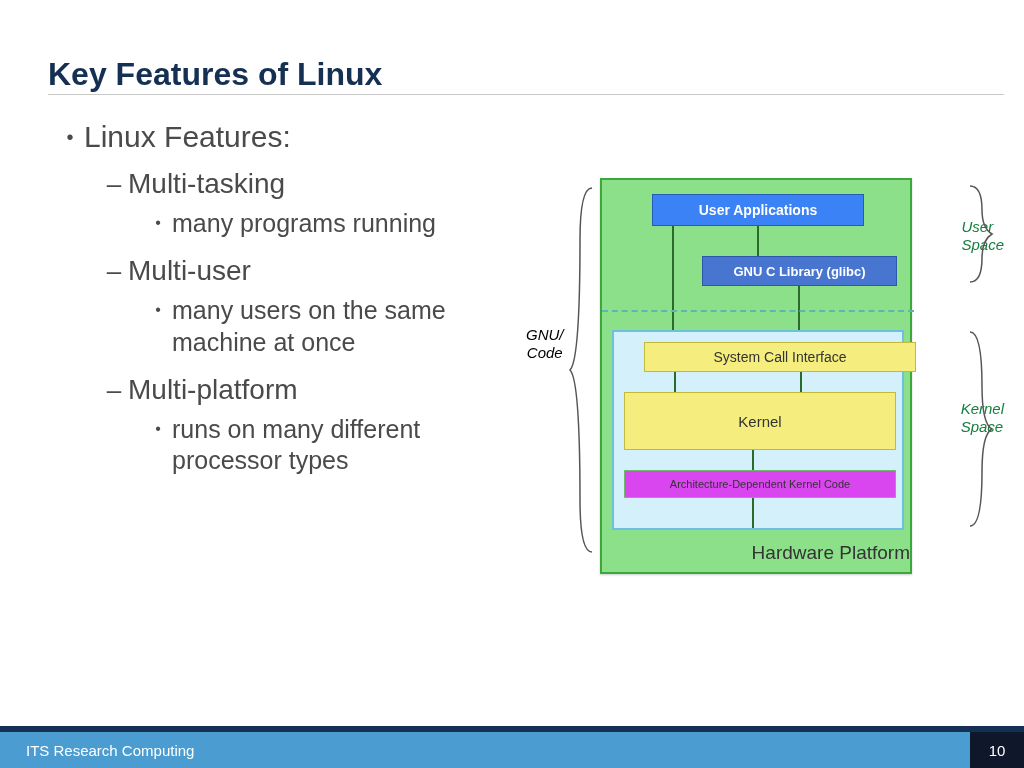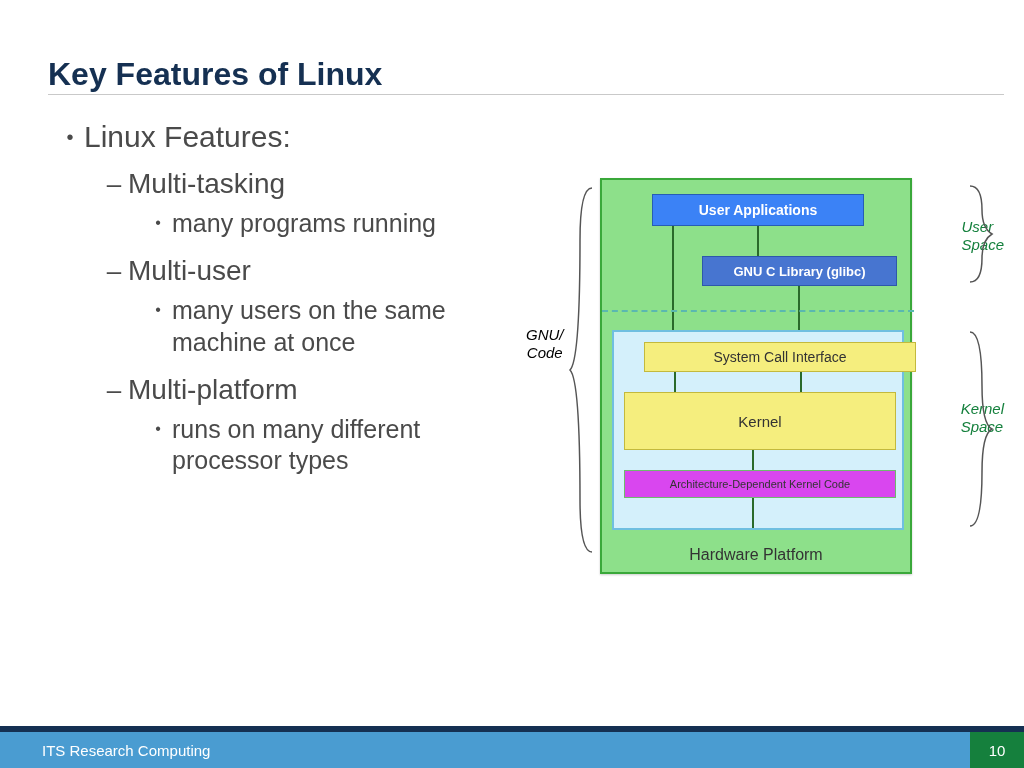--- a/index.html
+++ b/index.html
@@ -19,39 +19,39 @@
 
   
   .diagram { position: absolute; left: 520px; top: 150px; width: 480px; height: 440px; }
   .outer { position: absolute; left: 80px; top: 28px; width: 312px; height: 396px; background: #8de08a; border: 2px solid #3aa83a; box-shadow: 0 1px 2px rgba(0,0,0,.2); }
   .user-app { position: absolute; left: 50px; top: 14px; width: 212px; height: 32px; background: #3b82f6; border: 1px solid #265db4; color: #fff; font-size: 14px; display: flex; align-items: center; justify-content: center; font-weight: bold; }
   .glibc { position: absolute; left: 100px; top: 76px; width: 195px; height: 30px; background: #4775d0; border: 1px solid #2d58aa; color: #fff; font-size: 13px; display: flex; align-items: center; justify-content: center; font-weight: bold; }
   .kernel-band { position: absolute; left: 10px; top: 150px; width: 292px; height: 200px; background: #d4f0fb; border: 2px solid #6fbfe0; }
   .sci { position: absolute; left: 10px; top: 10px; width: 272px; height: 30px; background: #f5ee7e; border: 1px solid #c3b93d; font-size: 14px; display: flex; align-items: center; justify-content: center; color: #333; margin-left: 20px; }
   .kernel { position: absolute; left: 10px; top: 60px; width: 272px; height: 58px; background: #f5ee7e; border: 1px solid #c3b93d; font-size: 15px; display: flex; align-items: center; justify-content: center; color: #333; }
   .arch { position: absolute; left: 10px; top: 138px; width: 272px; height: 28px; background: #d946ef; border: 1px solid #6fb96f; font-size: 11px; display: flex; align-items: center; justify-content: center; color: #333; }
-  .hw-label { position: absolute; left: 0; bottom: 8px; width: 100%; text-align: center; font-size: 16px; color: #333; }
+  .hw-label { position: absolute; left: 0; bottom: 8px; width: 100%; text-align: right; font-size: 19px; color: #333; }
   .dashed { position: absolute; left: 0; top: 130px; width: 312px; border-top: 2px dashed #5ab8b0; }
   .vline { position: absolute; width: 2px; background: #2a6a2a; }
 
   .left-bracket { position: absolute; left: 48px; top: 30px; width: 26px; height: 380px; font-style: italic; color: #444; }
   .left-label { position: absolute; left: 6px; top: 176px; font-size: 15px; font-style: italic; color: #000000; text-align: center; line-height: 1.2; }
 
   .right-bracket { position: absolute; right: 6px; width: 26px; }
   .rb1 { top: 30px; height: 108px; }
   .rb2 { top: 176px; height: 206px; }
   .right-label { position: absolute; right: -4px; font-size: 15px; font-style: italic; color: #15803d; line-height: 1.2; text-align: left; }
   .rl1 { top: 68px; }
   .rl2 { top: 250px; }
 
   
   .footer { position: absolute; left: 0; bottom: 0; width: 100%; height: 36px; background: #4a9cd1; display: flex; align-items: center; }
   .footer-top { position: absolute; left: 0; bottom: 36px; width: 100%; height: 6px; background: #153052; }
-  .footer-label { color: #fff; font-size: 15px; padding-left: 26px; flex: 1; margin-left: 16px; }
-  .footer-page { width: 54px; height: 36px; background: #15803d; color: #fff; font-size: 15px; display: flex; align-items: center; justify-content: center; }
+  .footer-label { color: #fff; font-size: 15px; padding-left: 26px; flex: 1; }
+  .footer-page { width: 54px; height: 36px; background: #0f172a; color: #fff; font-size: 15px; display: flex; align-items: center; justify-content: center; }
 </style>
 </head>
 <body>
 
 <div class="slide">
 
   <div class="title">Key Features of Linux</div>
   <div class="hr"></div>
 
   <div class="content">

